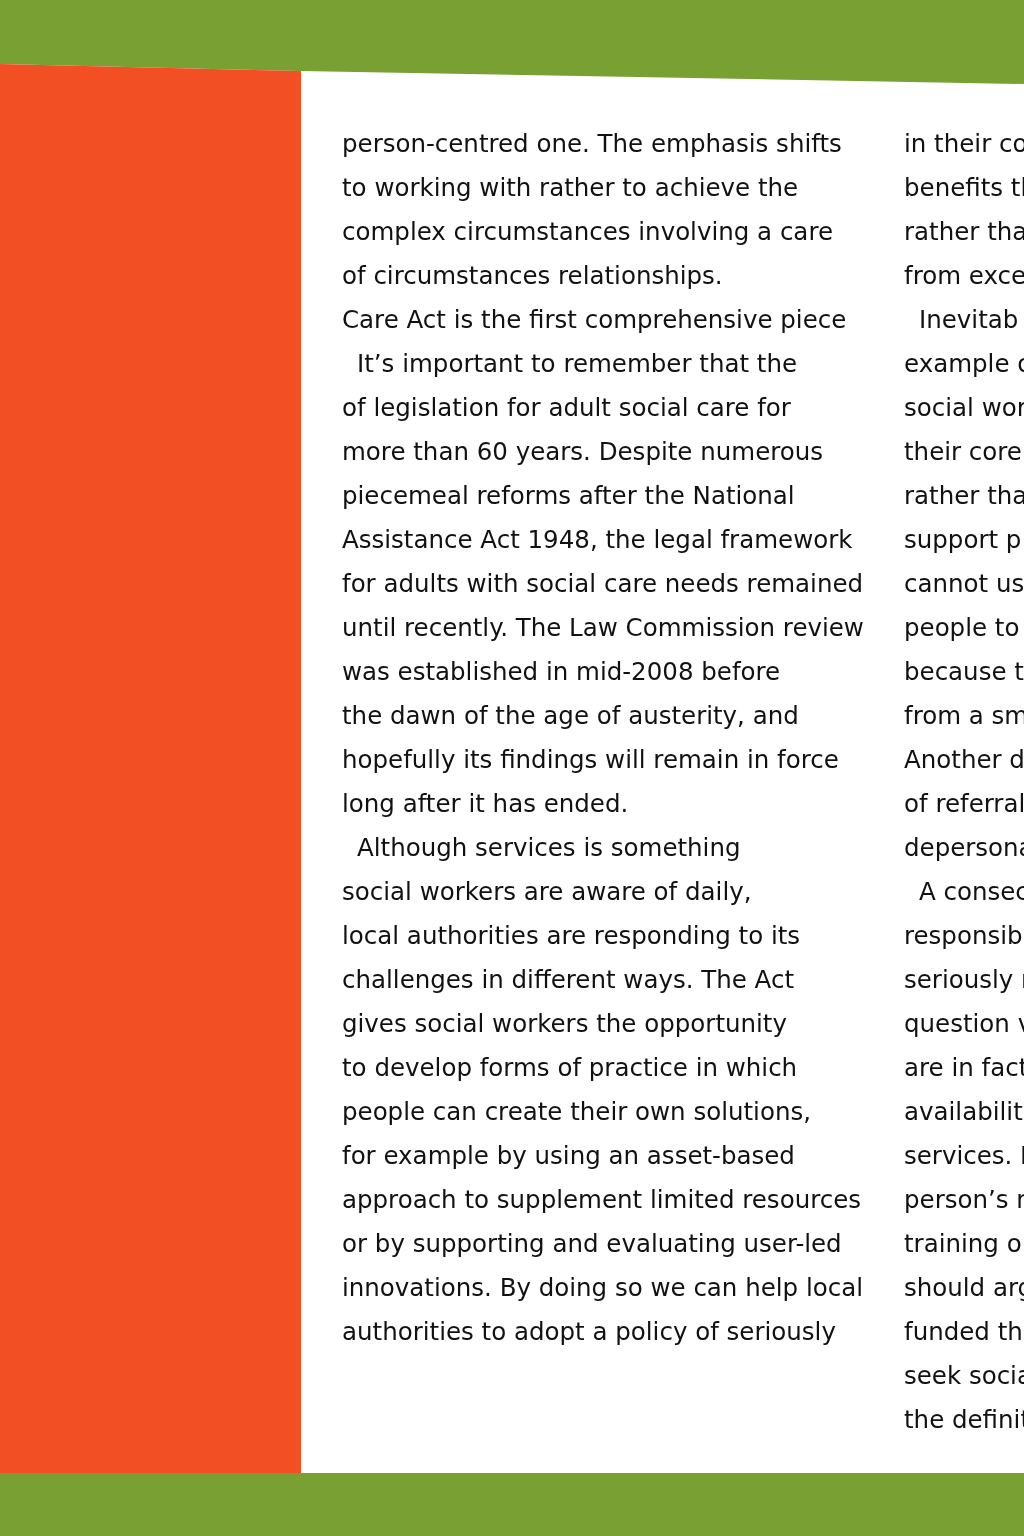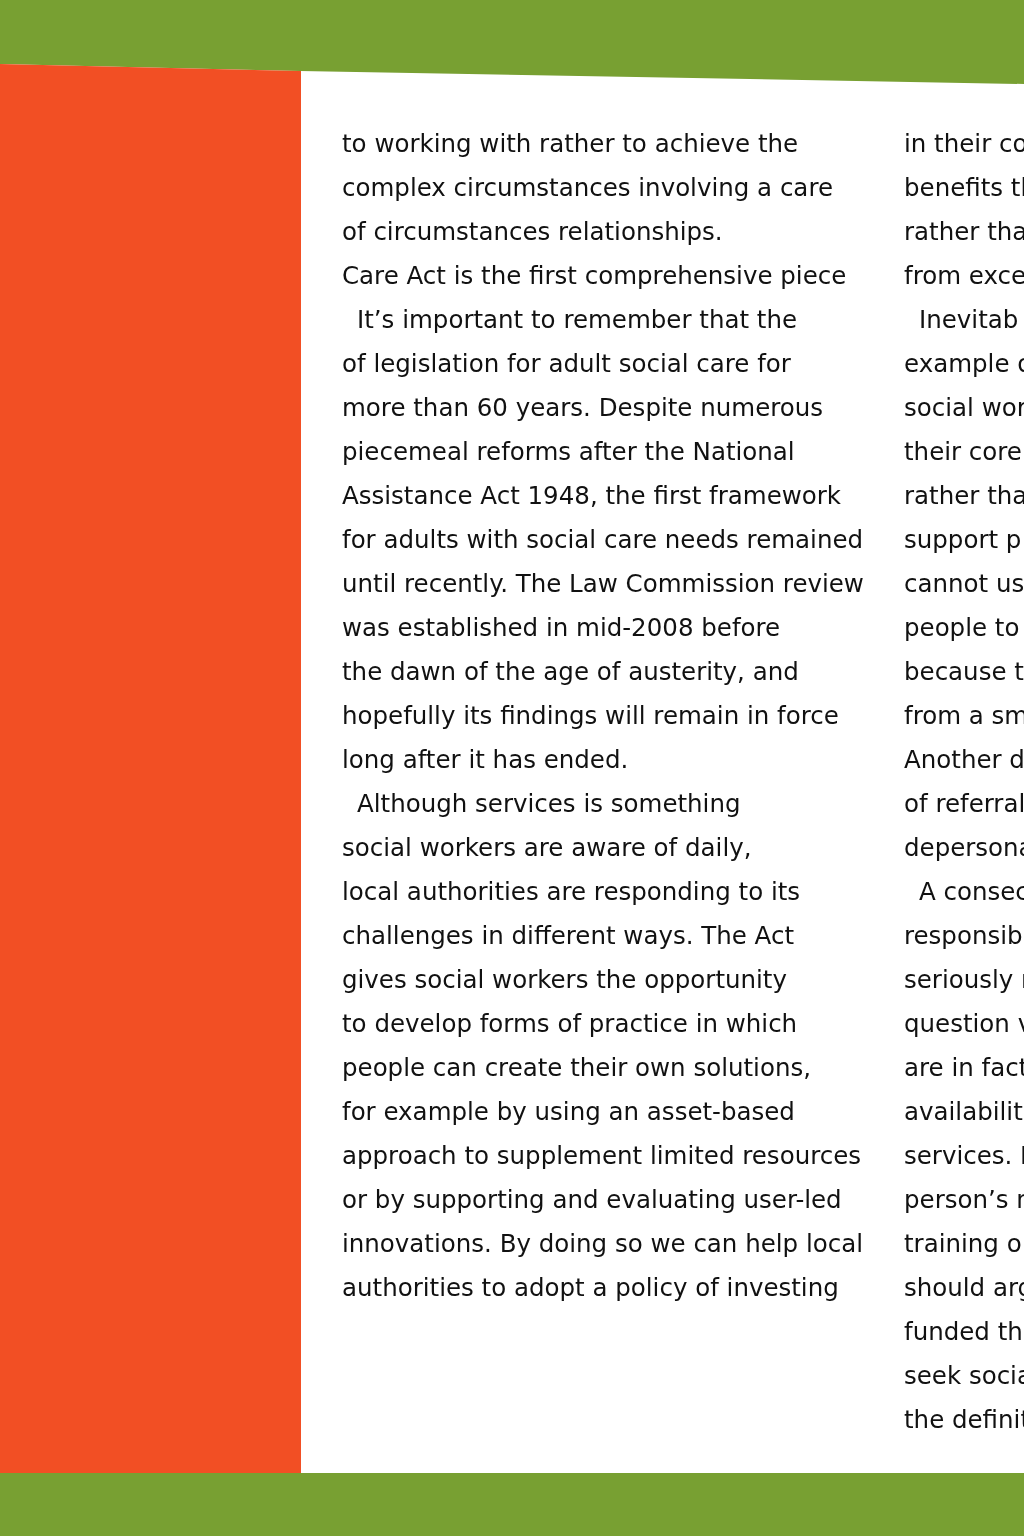--- a/index.html
+++ b/index.html
@@ -32,47 +32,48 @@
     .line { display: block; height: 44px; }
     .indent { padding-left: 15px; }
   </style>
 </head>
 <body>
 
 <div class="top-band"></div>
 <div class="side-panel"></div>
 
 <div class="col col-left" id="col-left">
+    <span class="line">person-centred one. The emphasis shifts</span>
     <span class="line">to working with rather to achieve the</span>
     <span class="line">complex circumstances involving a care</span>
     <span class="line">of circumstances relationships.</span>
     <span class="line">Care Act is the first comprehensive piece</span>
     <span class="line indent">It’s important to remember that the</span>
     <span class="line">of legislation for adult social care for</span>
     <span class="line">more than 60 years. Despite numerous</span>
     <span class="line">piecemeal reforms after the National</span>
-    <span class="line">Assistance Act 1948, the first framework</span>
+    <span class="line">Assistance Act 1948, the legal framework</span>
     <span class="line">for adults with social care needs remained</span>
     <span class="line">until recently. The Law Commission review</span>
     <span class="line">was established in mid-2008 before</span>
     <span class="line">the dawn of the age of austerity, and</span>
     <span class="line">hopefully its findings will remain in force</span>
     <span class="line">long after it has ended.</span>
     <span class="line indent">Although services is something</span>
     <span class="line">social workers are aware of daily,</span>
     <span class="line">local authorities are responding to its</span>
     <span class="line">challenges in different ways. The Act</span>
     <span class="line">gives social workers the opportunity</span>
     <span class="line">to develop forms of practice in which</span>
     <span class="line">people can create their own solutions,</span>
     <span class="line">for example by using an asset-based</span>
     <span class="line">approach to supplement limited resources</span>
     <span class="line">or by supporting and evaluating user-led</span>
     <span class="line">innovations. By doing so we can help local</span>
-    <span class="line">authorities to adopt a policy of investing</span>
+    <span class="line">authorities to adopt a policy of seriously</span>
   </div>
 <div class="col col-right" id="col-right">
     <span class="line">in their co</span>
     <span class="line">benefits th</span>
     <span class="line">rather tha</span>
     <span class="line">from exce</span>
     <span class="line indent">Inevitab</span>
     <span class="line">example o</span>
     <span class="line">social wor</span>
     <span class="line">their core</span>

